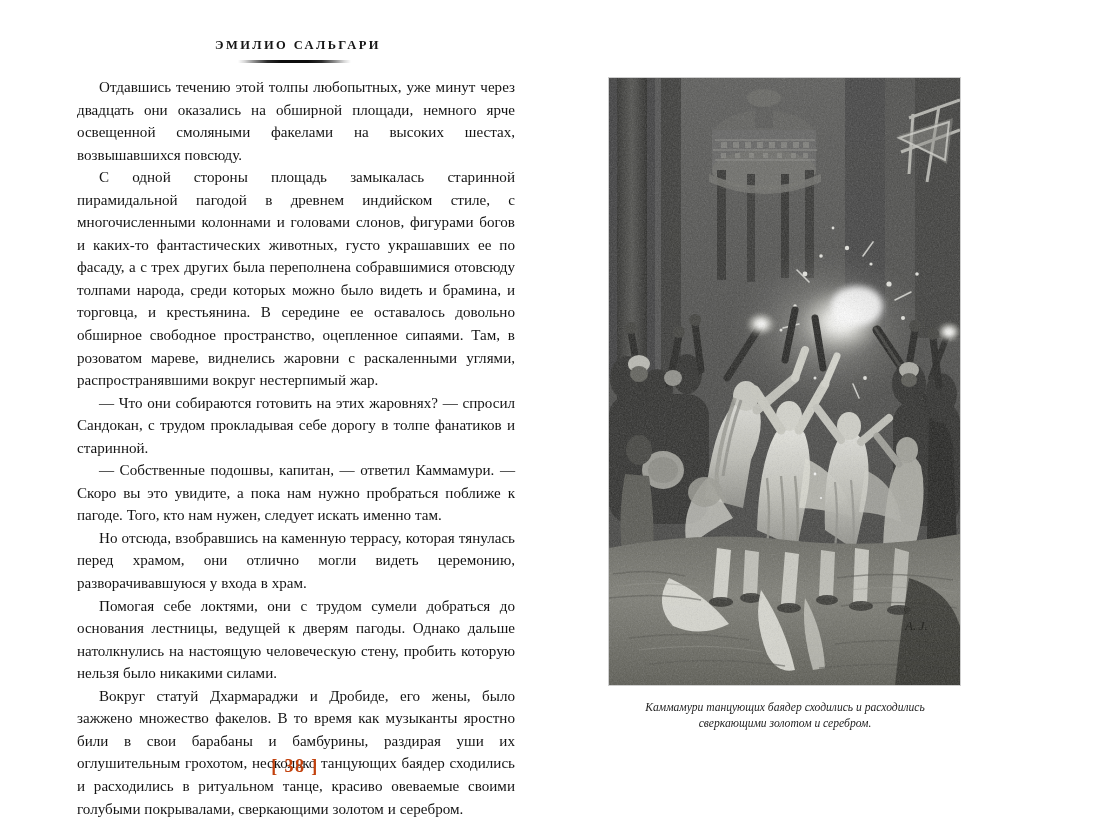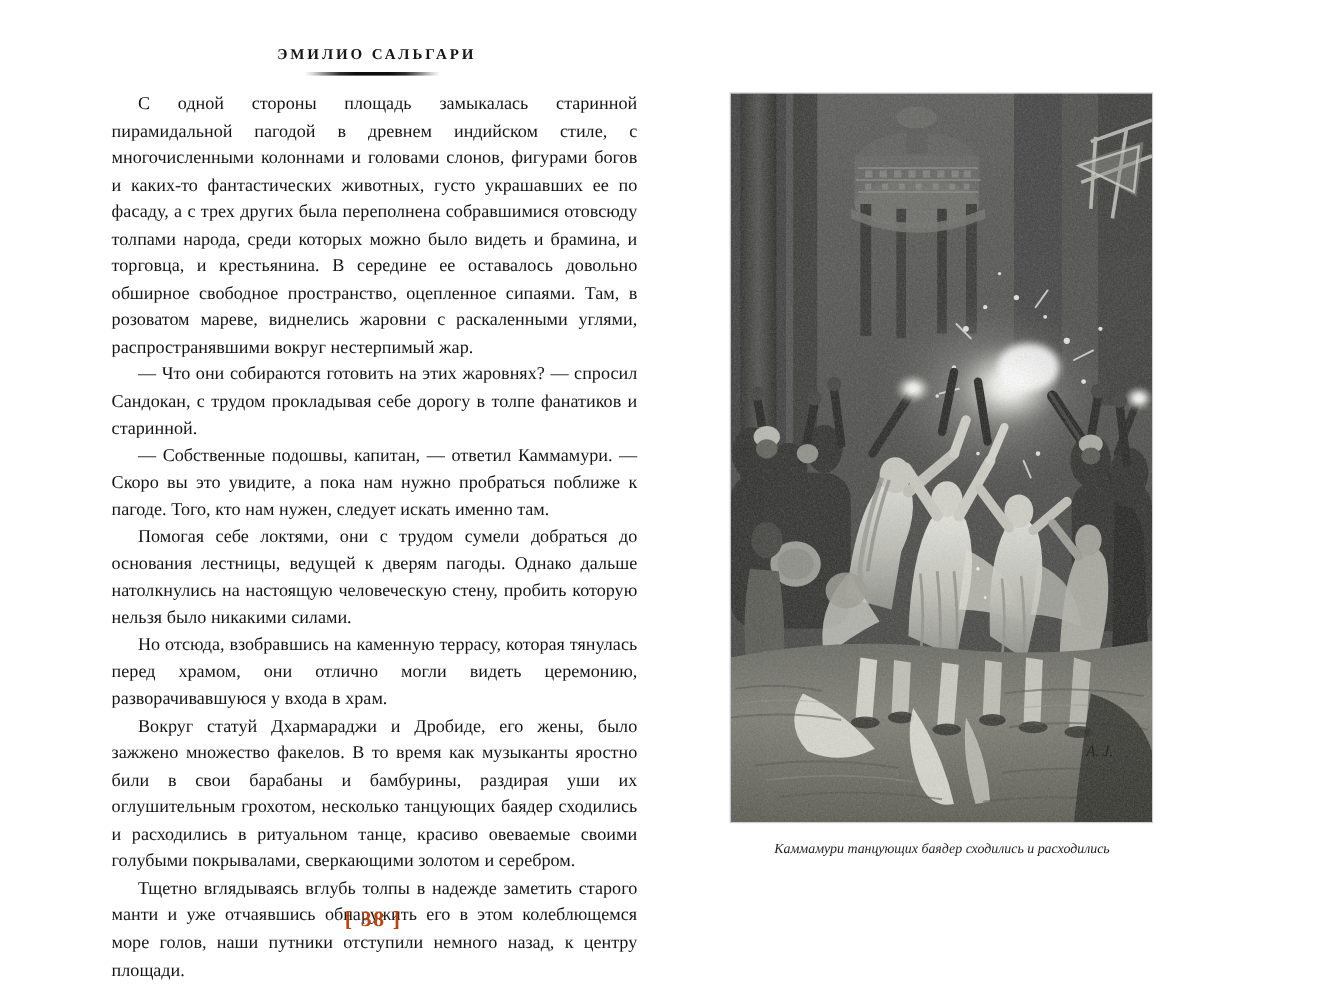--- a/index.html
+++ b/index.html
@@ -18,21 +18,20 @@
     color: #1a1a1a;
   }
 
   
   #text-page {
     position: absolute;
     left: 0;
     top: 0;
     width: 550px;
     height: 825px;
-    margin-left: 16px;
   }
 
   #running-head {
     position: absolute;
     left: 208px;
     top: 38px;
     width: 180px;
     text-align: center;
     font-size: 12.5px;
     font-weight: bold;
@@ -135,25 +134,26 @@
 
 <div id="page">
 
   <div id="text-page">
 
     <div id="running-head">ЭМИЛИО САЛЬГАРИ</div>
 
     <div id="head-rule"></div>
 
     <div id="body-column">
+      <p class="para">Отдавшись течению этой толпы любопытных, уже минут через двадцать они оказались на обширной площади, немного ярче освещенной смоляными факелами на высоких шестах, возвышавшихся повсюду.</p>
       <p class="para">С одной стороны площадь замыкалась старинной пирамидальной пагодой в древнем индийском стиле, с многочисленными колоннами и головами слонов, фигурами богов и каких-то фантастических животных, густо украшавших ее по фасаду, а с трех других была переполнена собравшимися отовсюду толпами народа, среди которых можно было видеть и брамина, и торговца, и крестьянина. В середине ее оставалось довольно обширное свободное пространство, оцепленное сипаями. Там, в розоватом мареве, виднелись жаровни с раскаленными углями, распространявшими вокруг нестерпимый жар.</p>
       <p class="para">— Что они собираются готовить на этих жаровнях? — спросил Сандокан, с трудом прокладывая себе дорогу в толпе фанатиков и старинной.</p>
       <p class="para">— Собственные подошвы, капитан, — ответил Каммамури. — Скоро вы это увидите, а пока нам нужно пробраться поближе к пагоде. Того, кто нам нужен, следует искать именно там.</p>
+      <p class="para">Но отсюда, взобравшись на каменную террасу, которая тянулась перед храмом, они отлично могли видеть церемонию, разворачивавшуюся у входа в храм.</p>
       <p class="para">Помогая себе локтями, они с трудом сумели добраться до основания лестницы, ведущей к дверям пагоды. Однако дальше натолкнулись на настоящую человеческую стену, пробить которую нельзя было никакими силами.</p>
-      <p class="para">Но отсюда, взобравшись на каменную террасу, которая тянулась перед храмом, они отлично могли видеть церемонию, разворачивавшуюся у входа в храм.</p>
       <p class="para">Вокруг статуй Дхармараджи и Дробиде, его жены, было зажжено множество факелов. В то время как музыканты яростно били в свои барабаны и бамбурины, раздирая уши их оглушительным грохотом, несколько танцующих баядер сходились и расходились в ритуальном танце, красиво овеваемые своими голубыми покрывалами, сверкающими золотом и серебром.</p>
       <p class="para">Тщетно вглядываясь вглубь толпы в надежде заметить старого манти и уже отчаявшись обнаружить его в этом колеблющемся море голов, наши путники отступили немного назад, к центру площади.</p>
 
     </div>
 
     <div id="page-number">[ 38 ]</div>
   </div>
 
   <div id="plate-page">
 
@@ -460,16 +460,17 @@
 
         <rect x="0" y="0" width="351" height="607" filter="url(#grain)" opacity="0.55"></rect>
         <rect x="0" y="0" width="351" height="607" filter="url(#grain2)" opacity="0.35"></rect>
 
         <text x="296" y="552" font-family="Liberation Serif, serif" font-size="13" font-style="italic" fill="#232320" opacity="0.85">A. J.</text>
       </svg>
     </div>
 
     <div id="caption">
       <span class="cap-line">Каммамури танцующих баядер сходились и расходились</span>
+      <span class="cap-line">сверкающими золотом и серебром.</span>
     </div>
   </div>
 
 </div>
 
 </body></html>

